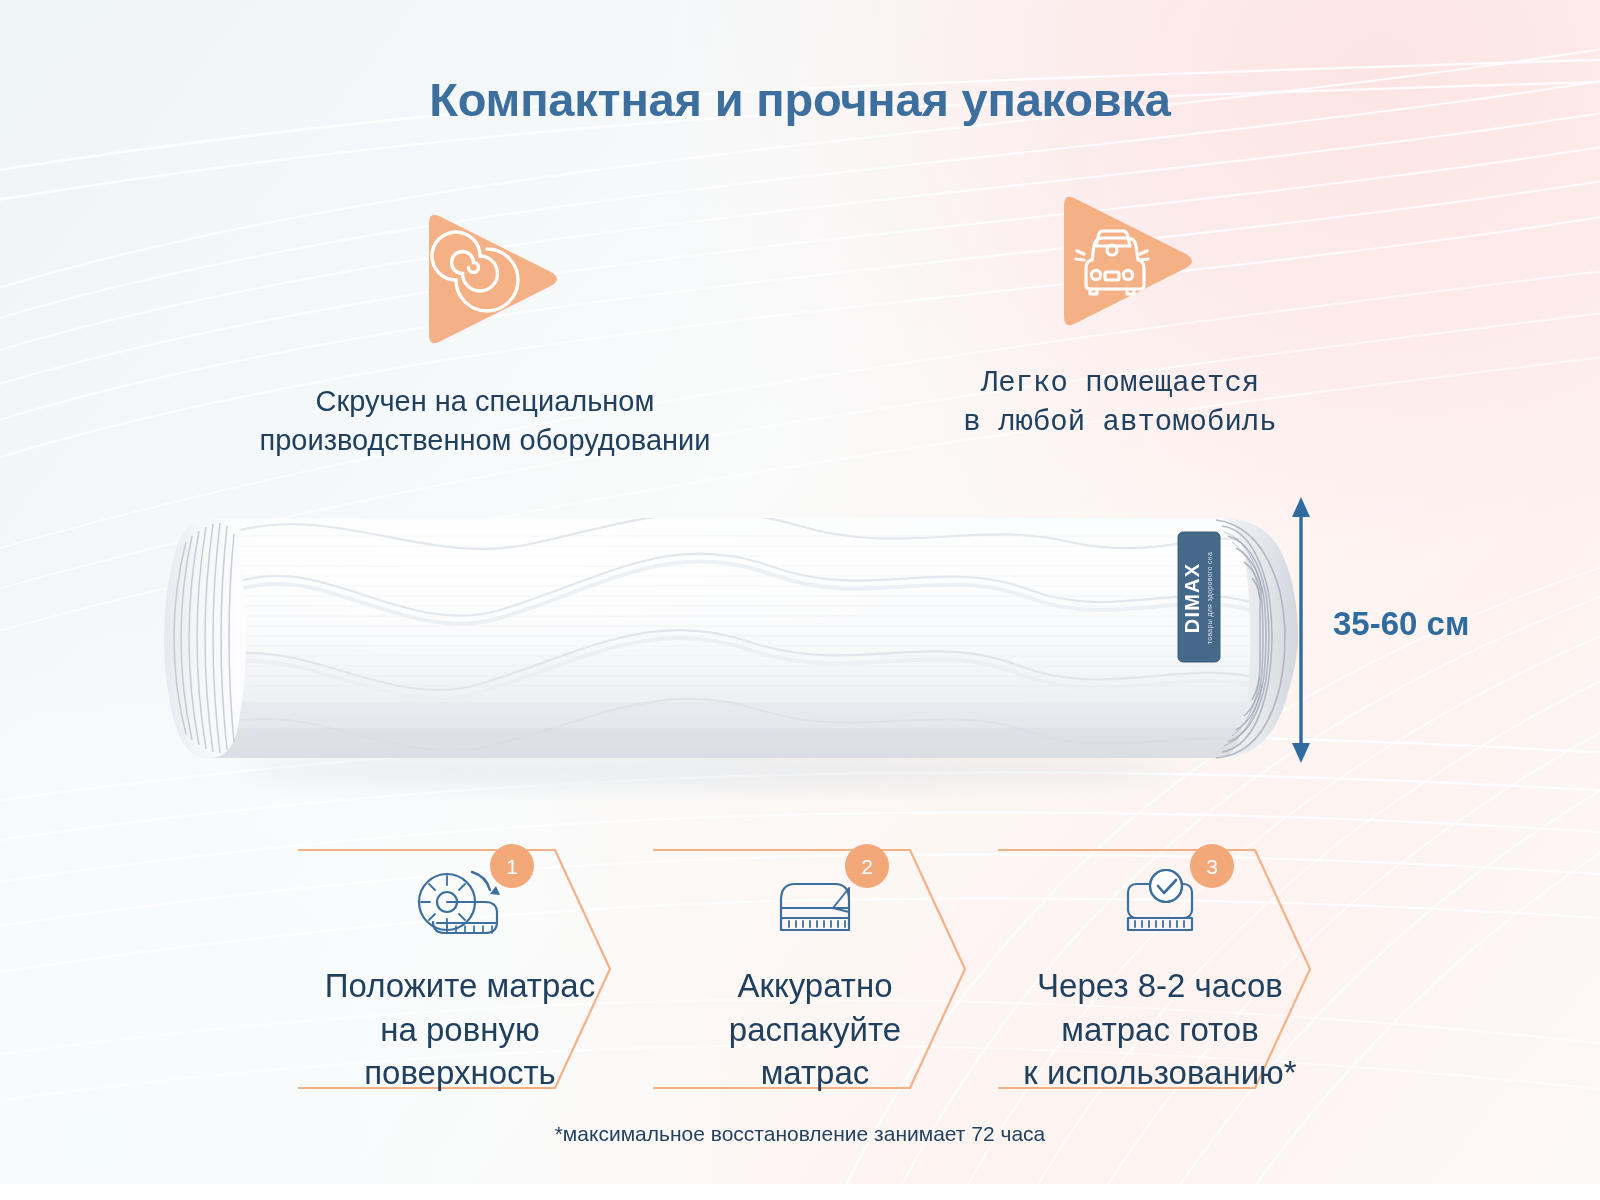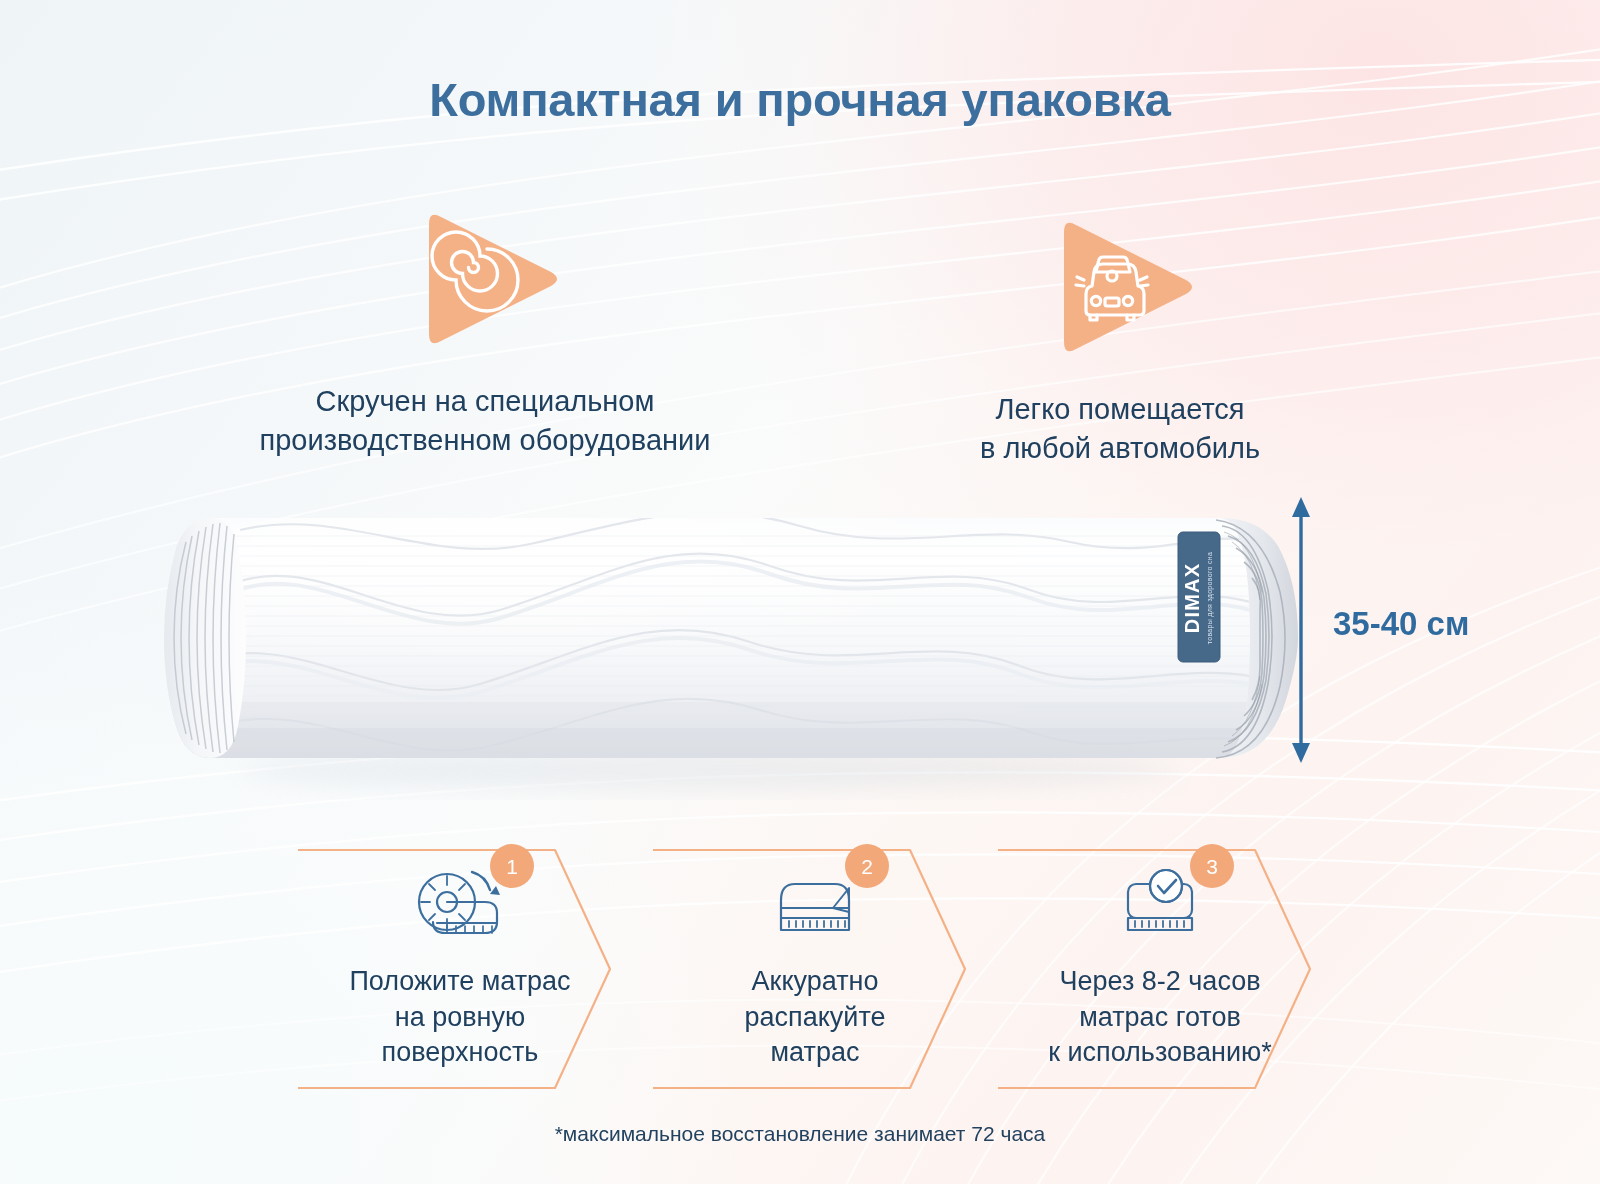--- a/index.html
+++ b/index.html
@@ -44,21 +44,21 @@
     color: #3d6f9e;
     white-space: nowrap;
   }
 
   
   .feature {
     position: absolute;
     text-align: center;
   }
   .feature-1 { left: 165px; top: 198px; width: 640px; }
-  .feature-2 { left: 840px; top: 206px; width: 560px; }
+  .feature-2 { left: 840px; top: 180px; width: 560px; font-family: Liberation Mono, monospace; }
 
   .tri-wrap {
     position: relative;
     height: 160px;
     display: flex;
     align-items: center;
     justify-content: center;
   }
   .tri-svg { display: block; }
 
@@ -129,21 +129,21 @@
   }
   .step-icon {
     margin-top: 26px;
     height: 86px;
     display: flex;
     align-items: center;
     justify-content: center;
   }
   .step-text {
     margin-top: 14px;
-    font-size: 27px;
+    font-size: 33px;
     line-height: 1.32;
     color: #20405f;
     white-space: pre-line;
   }
 
   
   .footnote {
     position: absolute;
     left: 0;
     top: 1122px;
@@ -362,21 +362,21 @@
       </g>
     </svg>
   </div>
 
   <div class="dimension">
     <svg width="60" height="270" viewBox="0 0 60 270">
       <line x1="16" y1="14" x2="16" y2="256" stroke="#2f6b9e" stroke-width="3.4"></line>
       <polygon points="16,2 25,22 7,22" fill="#2f6b9e"></polygon>
       <polygon points="16,268 25,248 7,248" fill="#2f6b9e"></polygon>
     </svg>
-    <div class="dim-label">35-40 см</div>
+    <div class="dim-label">35-60 см</div>
   </div>
 
   <div class="steps">
 
     <div class="step step-1">
       <svg class="step-chevron" width="340" height="262" viewBox="0 0 340 262">
         <path d="M8 12 H265 L320 131 L265 250 H8" fill="none" stroke="#f5b186" stroke-width="2.2" stroke-linejoin="round"></path>
         <circle cx="222" cy="28" r="22" fill="#f3a87a"></circle>
         <text x="222" y="36" fill="#ffffff" font-family="Liberation Sans, sans-serif" font-size="21" text-anchor="middle">1</text>
       </svg>

